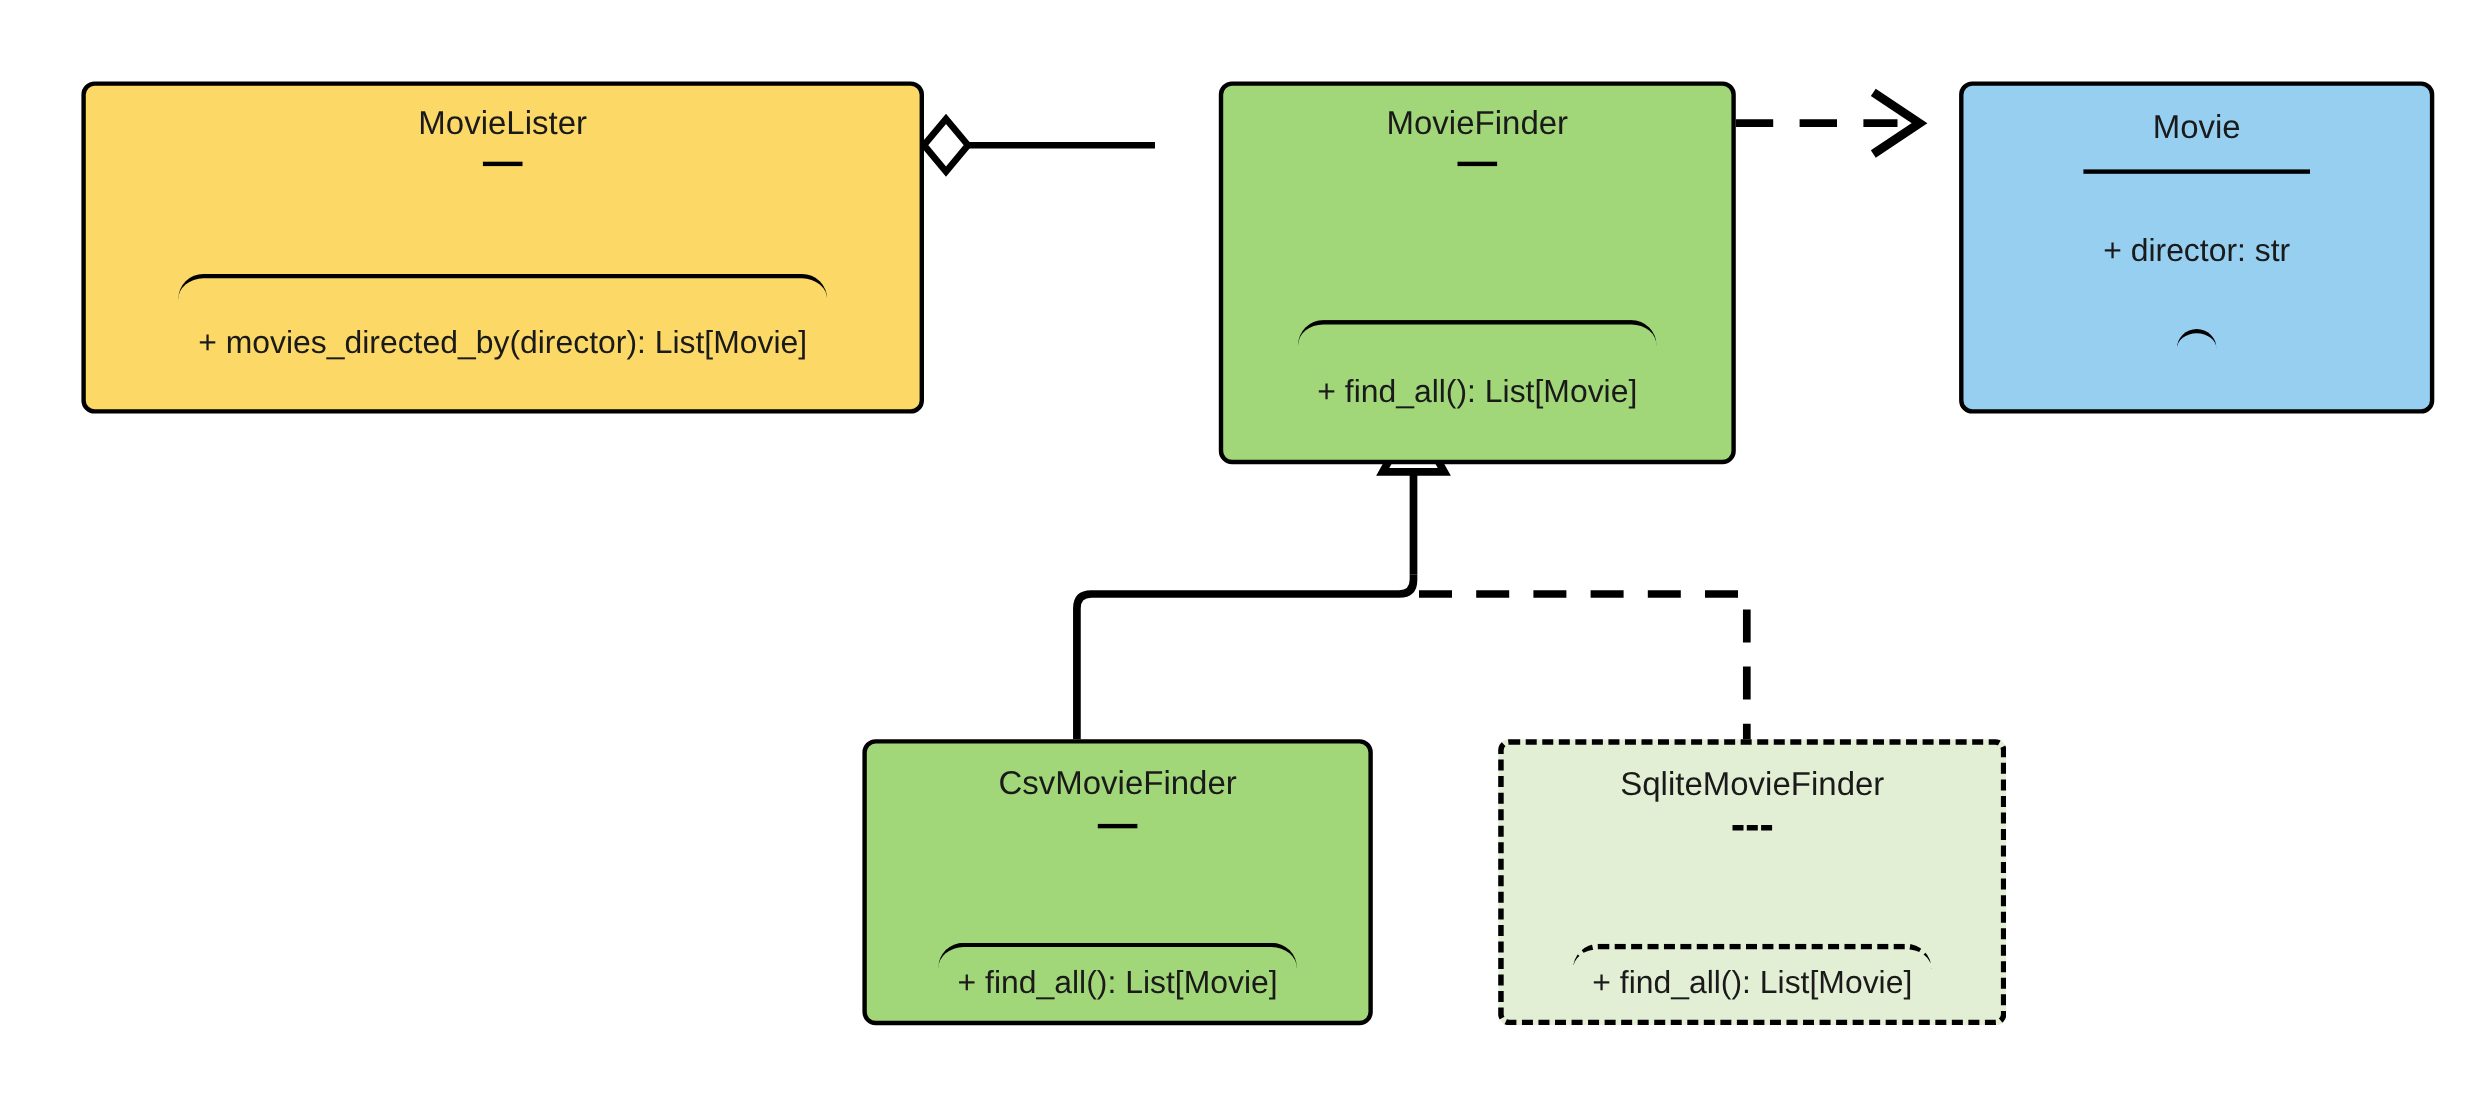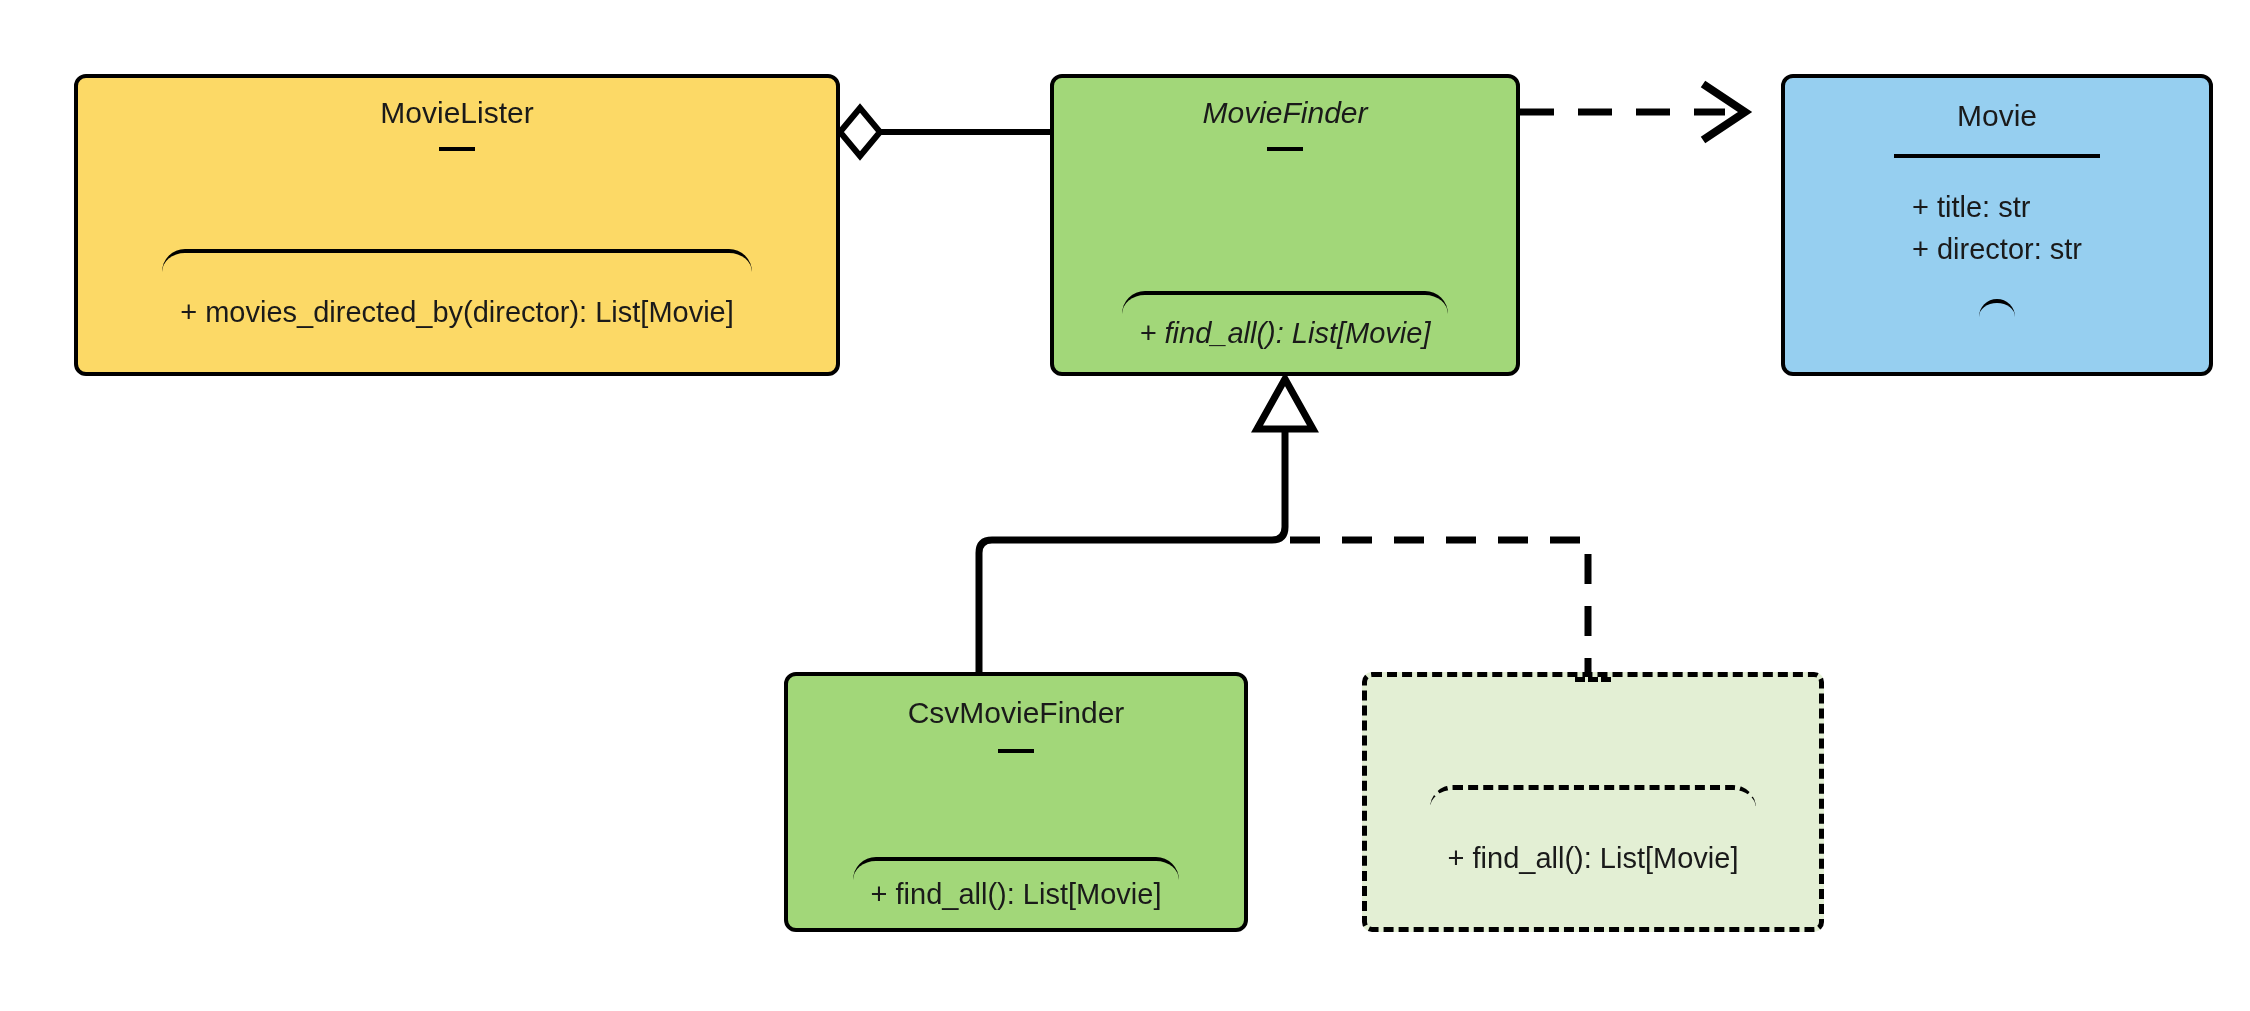--- a/index.html
+++ b/index.html
@@ -76,23 +76,22 @@
 
   
   #node-movielister {
     left: 74px;  top: 74px;  width: 766px;  height: 302px;
     background: #FCD966;
   }
   #node-movielister .cls-title { height: 69px; }
   #node-movielister .sec-attrs { height: 102px; }
 
   #node-moviefinder {
-    left: 1050px; top: 74px; width: 470px; height: 302px;
+    left: 1108px; top: 74px; width: 470px; height: 348px;
     background: #A2D779;
-    font-style: italic;
   }
   #node-moviefinder .cls-title { height: 69px; }
   #node-moviefinder .sec-attrs { height: 144px; }
 
   #node-movie {
     left: 1745px; top: 74px; width: 432px; height: 302px;
     background: #96CFF0;
     margin-left: 36px;
   }
   #node-movie .cls-title { height: 76px; }
@@ -155,34 +154,34 @@
     <div class="cls-title">MovieFinder</div>
     <div class="cls-section sec-attrs"></div>
     <div class="cls-section sec-methods grow">
       <div class="member">+ find_all(): List[Movie]</div>
     </div>
   </div>
 
   <div class="uml-class" id="node-movie">
     <div class="cls-title">Movie</div>
     <div class="cls-section sec-attrs">
-      <div class="member">+ title: str</div>
       <div class="member">+ director: str</div>
     </div>
     <div class="cls-section sec-methods grow"></div>
   </div>
 
   <div class="uml-class" id="node-csvmoviefinder">
     <div class="cls-title">CsvMovieFinder</div>
     <div class="cls-section sec-attrs"></div>
     <div class="cls-section sec-methods grow">
       <div class="member">+ find_all(): List[Movie]</div>
     </div>
   </div>
 
   <div class="uml-class dashed" id="node-sqlitemoviefinder">
+    <div class="cls-title">SqliteMovieFinder</div>
     <div class="cls-section sec-attrs"></div>
     <div class="cls-section sec-methods grow">
       <div class="member">+ find_all(): List[Movie]</div>
     </div>
   </div>
 
 </div>
 
 </body></html>

